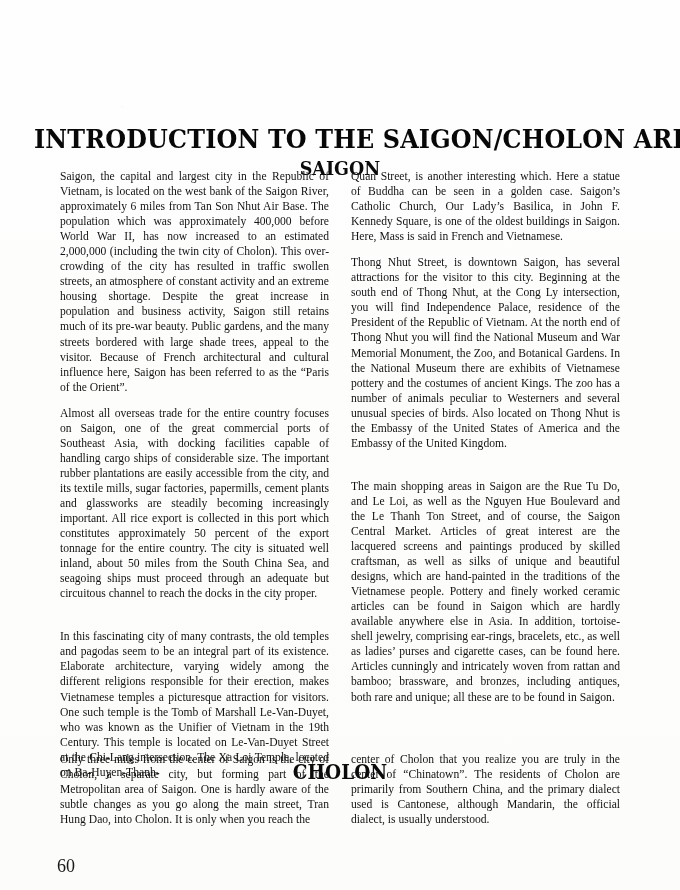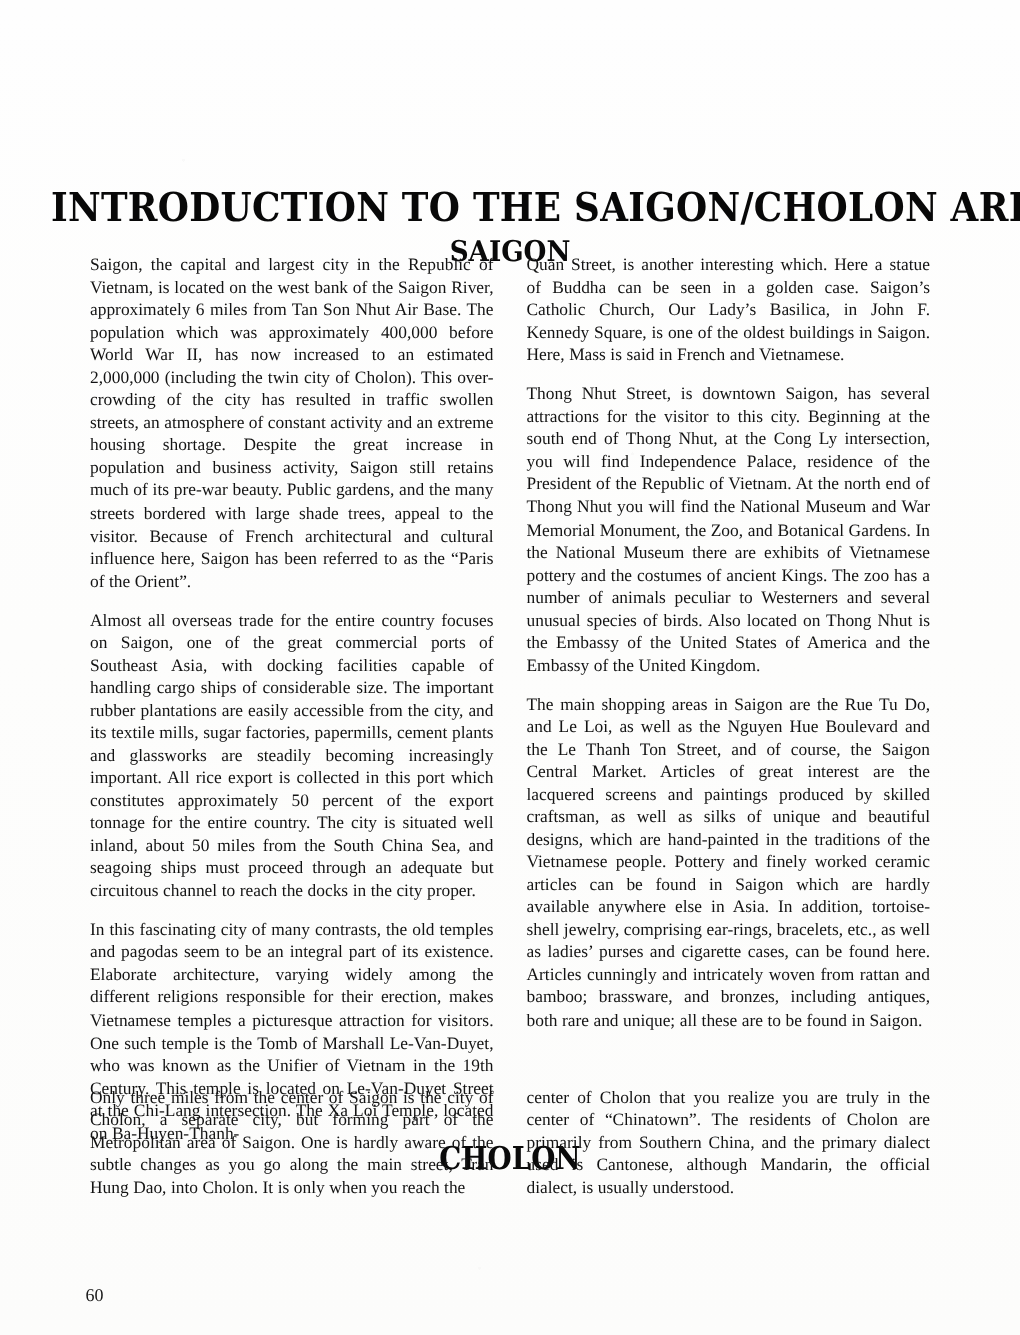--- a/index.html
+++ b/index.html
@@ -106,28 +106,28 @@
   p.para {
     margin: 0 0 11px 0;
     font-size: 11.6px;
     line-height: 15.05px;
     text-align: justify;
     text-justify: inter-word;
     hyphens: manual;
     color: #131313;
     word-spacing: 0.1px;
   }
-  p.para:last-child { margin-bottom: 0; }
+  p.para:last-child { margin-bottom: 0; margin-top: 28px; }
 
   
   .folio {
     position: absolute;
     left: 57px;
     top: 856px;
-    font-size: 12px;
+    font-size: 18px;
     color: #191919;
     font-family: "Liberation Serif", "DejaVu Serif", serif;
   }
 </style>
 </head>
 <body>
 
 <div class="paper"></div>
 
 <div class="page">

